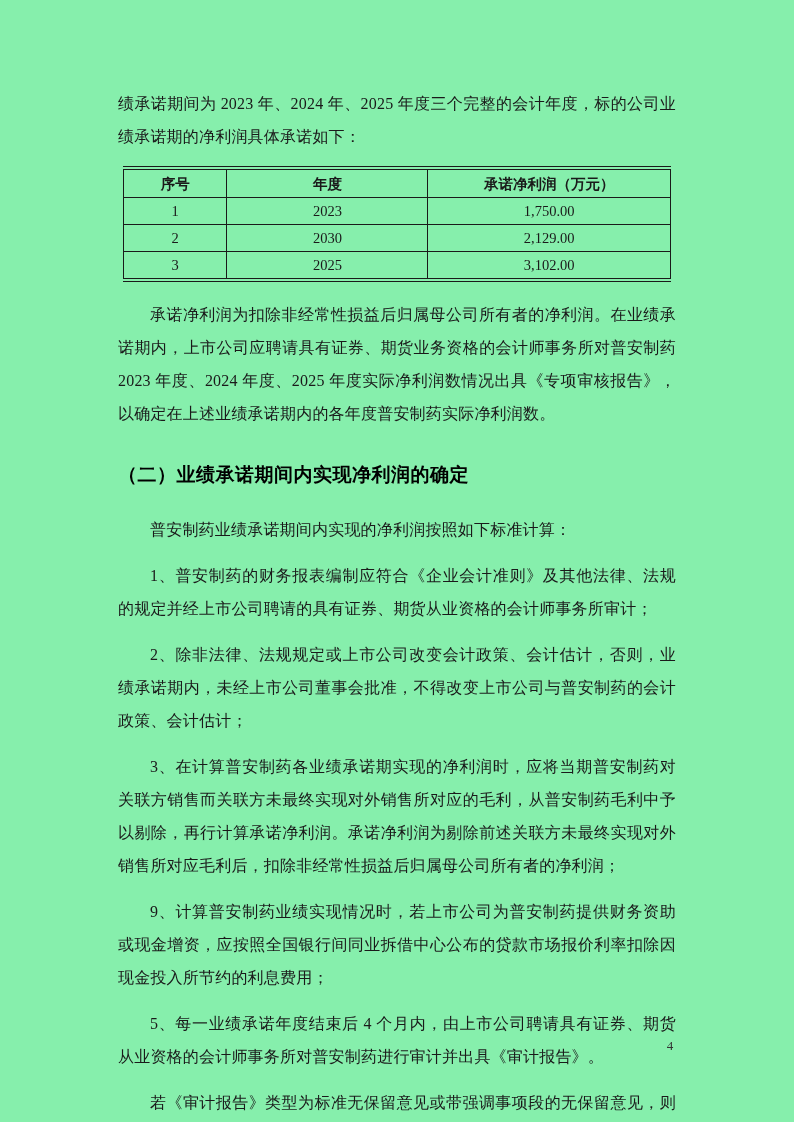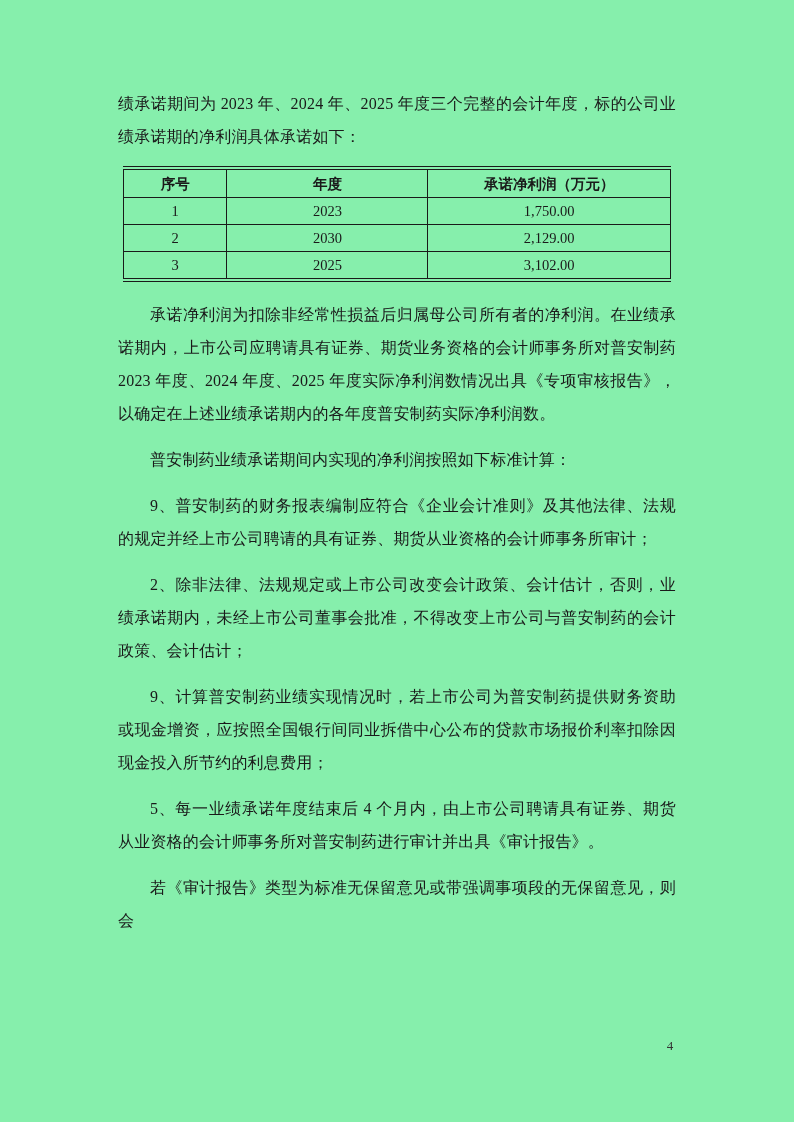--- a/index.html
+++ b/index.html
@@ -108,27 +108,29 @@
         <tr>
           <td>3</td>
           <td>2025</td>
           <td>3,102.00</td>
         </tr>
       </tbody>
     </table>
 
     <p class="body-text">承诺净利润为扣除非经常性损益后归属母公司所有者的净利润。在业绩承诺期内，上市公司应聘请具有证券、期货业务资格的会计师事务所对普安制药 2023 年度、2024 年度、2025 年度实际净利润数情况出具《专项审核报告》，以确定在上述业绩承诺期内的各年度普安制药实际净利润数。</p>
 
+    <h2 class="section-heading">（二）业绩承诺期间内实现净利润的确定</h2>
 
     <p class="body-text">普安制药业绩承诺期间内实现的净利润按照如下标准计算：</p>
 
-    <p class="body-text">9、普安制药的财务报表编制应符合《企业会计准则》及其他法律、法规的规定并经上市公司聘请的具有证券、期货从业资格的会计师事务所审计；</p>
+    <p class="body-text">1、普安制药的财务报表编制应符合《企业会计准则》及其他法律、法规的规定并经上市公司聘请的具有证券、期货从业资格的会计师事务所审计；</p>
 
     <p class="body-text">2、除非法律、法规规定或上市公司改变会计政策、会计估计，否则，业绩承诺期内，未经上市公司董事会批准，不得改变上市公司与普安制药的会计政策、会计估计；</p>
 
+    <p class="body-text">3、在计算普安制药各业绩承诺期实现的净利润时，应将当期普安制药对关联方销售而关联方未最终实现对外销售所对应的毛利，从普安制药毛利中予以剔除，再行计算承诺净利润。承诺净利润为剔除前述关联方未最终实现对外销售所对应毛利后，扣除非经常性损益后归属母公司所有者的净利润；</p>
 
     <p class="body-text">9、计算普安制药业绩实现情况时，若上市公司为普安制药提供财务资助或现金增资，应按照全国银行间同业拆借中心公布的贷款市场报价利率扣除因现金投入所节约的利息费用；</p>
 
     <p class="body-text">5、每一业绩承诺年度结束后 4 个月内，由上市公司聘请具有证券、期货从业资格的会计师事务所对普安制药进行审计并出具《审计报告》。</p>
 
     <p class="body-text">若《审计报告》类型为标准无保留意见或带强调事项段的无保留意见，则会</p>
 
   </div>
 
   <div class="page-number">4</div>

